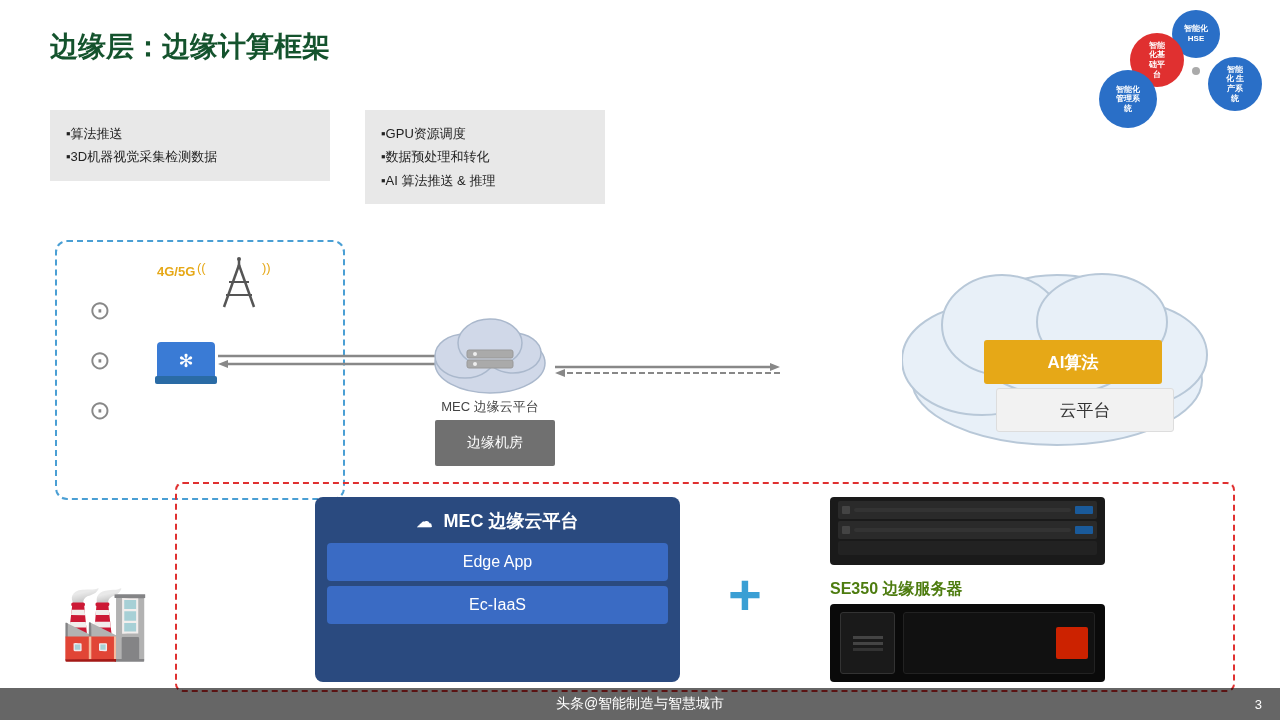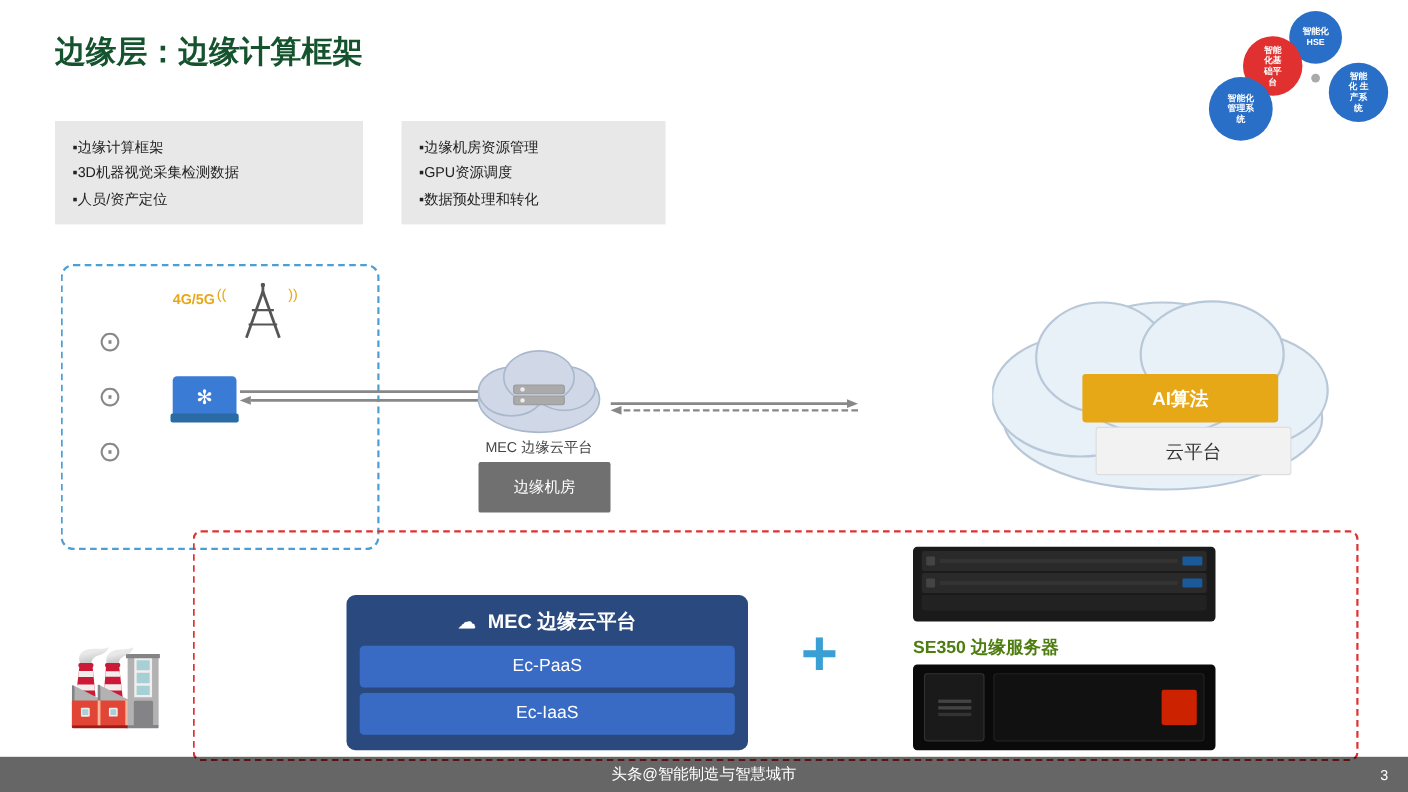--- a/index.html
+++ b/index.html
@@ -85,21 +85,21 @@
       border-radius: 8px;
       background: transparent;
     }
 
     
     .mec-platform-box {
       position: absolute;
       bottom: 38px;
       left: 315px;
       width: 365px;
-      height: 141px;
+      height: 185px;
       background: #2a4a7f;
       border-radius: 8px;
       padding: 12px;
     }
     .mec-platform-title {
       color: white;
       font-size: 18px;
       font-weight: bold;
       text-align: center;
       margin-bottom: 10px;
@@ -174,29 +174,28 @@
   </div>
 
   <div class="circle-badge" style="width:54px;height:54px;background:#2a6fc7;top:52px;right:10px;font-size:8px;line-height:1.2;">
     智能<br>化 生<br>产系<br>统
   </div>
 
   <div style="position:absolute;top:62px;right:72px;width:8px;height:8px;background:#aaa;border-radius:50%;"></div>
 </div>
 
 <div class="info-box-left">
-  <div>▪边缘计算框架</div>
+  <div>▪算法推送</div>
   <div>▪3D机器视觉采集检测数据</div>
-  <div>▪人员/资产定位</div>
 </div>
 
 <div class="info-box-right">
-  <div>▪边缘机房资源管理</div>
   <div>▪GPU资源调度</div>
   <div>▪数据预处理和转化</div>
+  <div>▪AI 算法推送 &amp; 推理</div>
 </div>
 
 <div class="iot-area">
 
   <div style="position:absolute;top:22px;left:100px;font-size:13px;font-weight:bold;color:#e6a817;">4G/5G</div>
 
   <div style="position:absolute;top:18px;left:140px;font-size:13px;color:#e6a817;">((</div>
   <div style="position:absolute;top:18px;left:205px;font-size:13px;color:#e6a817;">))</div>
 
   <svg style="position:absolute;top:15px;left:162px;" width="40" height="55" viewBox="0 0 40 55">
@@ -274,21 +273,21 @@
 
 <div class="bottom-dashed-area"></div>
 
 <div style="position:absolute;bottom:55px;left:60px;font-size:72px;color:#aaa;">🏭</div>
 
 <div class="mec-platform-box">
   <div class="mec-platform-title">
     <span style="font-size:16px;margin-right:6px;">☁</span>
     <span>MEC 边缘云平台</span>
   </div>
-  <div class="mec-btn mec-btn-2">Ec-PaaS</div>
+  <div class="mec-btn mec-btn-1">Edge App</div>
   <div class="mec-btn mec-btn-3">Ec-IaaS</div>
 </div>
 
 <div style="position:absolute;bottom:96px;left:728px;font-size:58px;color:#3a9fd4;font-weight:bold;line-height:1;">+</div>
 
 <div style="position:absolute;bottom:120px;left:830px;font-size:16px;color:#4d7c0f;font-weight:bold;">SE350 边缘服务器</div>
 
 <div style="position:absolute;bottom:155px;left:830px;width:275px;height:68px;background:#1a1a1a;border-radius:4px;overflow:hidden;display:flex;flex-direction:column;gap:2px;padding:4px 8px;">
 
   <div style="height:18px;background:#2a2a2a;border-radius:2px;display:flex;align-items:center;padding:0 4px;gap:4px;">

